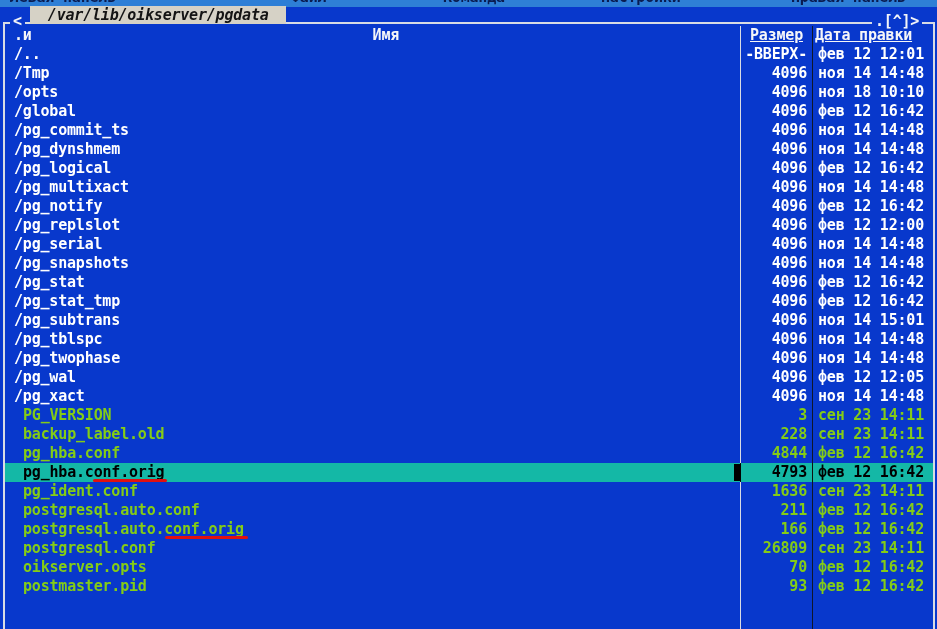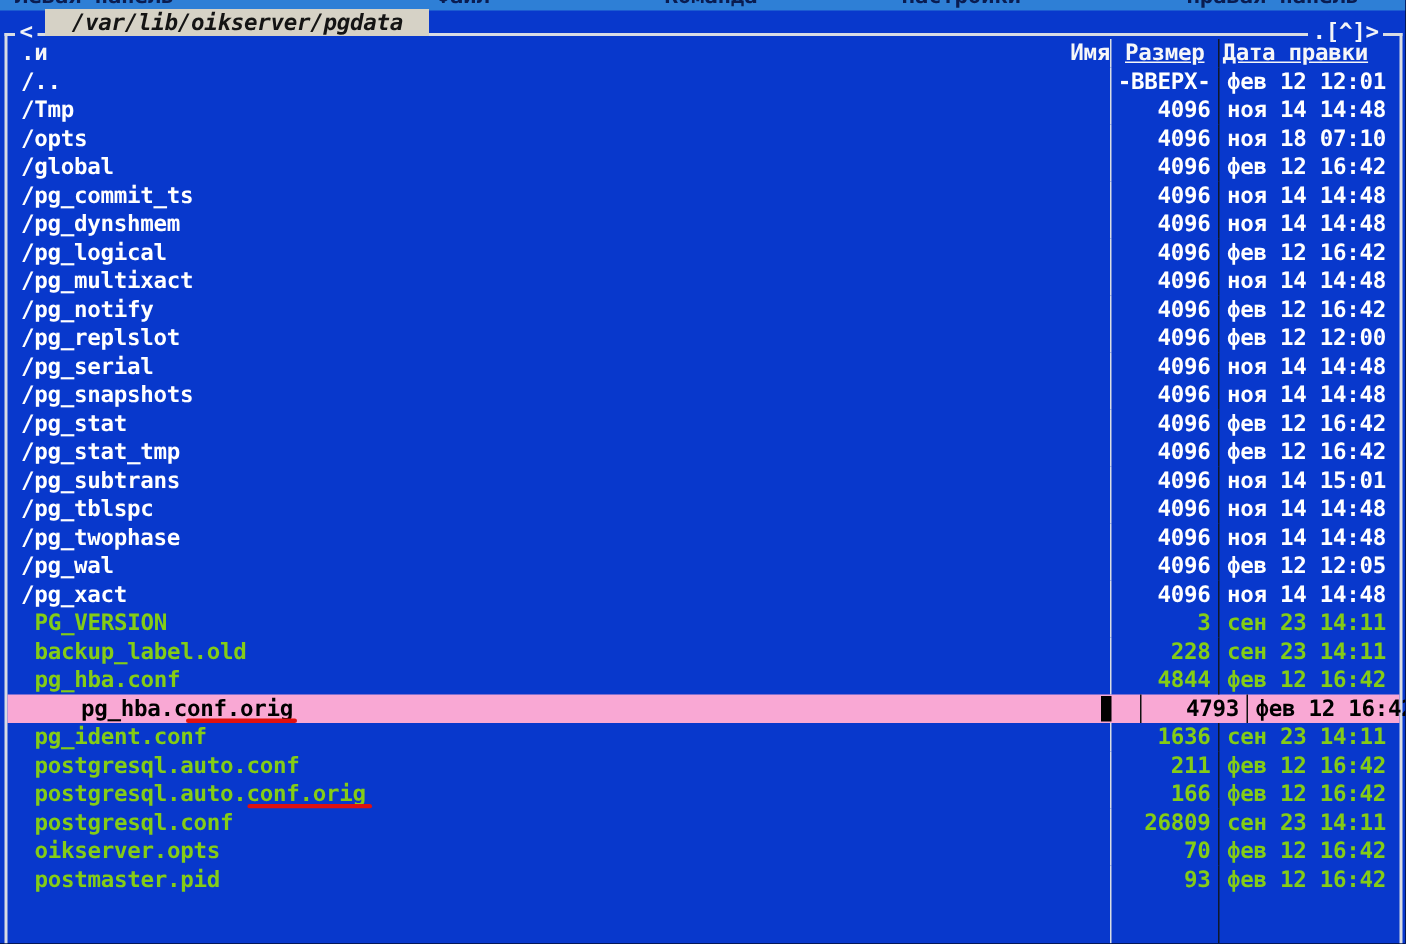--- a/index.html
+++ b/index.html
@@ -25,29 +25,29 @@
 
   
   .grid{display:flex;height:19px;}
   .c-name{width:735px;position:relative;overflow:hidden;white-space:pre;}
   .c-size{width:72px;border-left:1px solid #d8dce4;text-align:right;padding-right:5px;box-sizing:border-box;white-space:pre;}
   .c-date{width:102px;border-left:1px solid #0f172a;padding-left:5px;box-sizing:border-box;white-space:pre;}
 
   .hdr{position:absolute;left:5px;top:26px;width:928px;color:#f5f6f8;z-index:2;}
   .hdr .c-name{display:flex;}
   .hdr .sort{padding-left:9px;}
-  .hdr .hname{flex:1;text-align:right;}
+  .hdr .hname{flex:1;text-align:center;}
   .hdr .c-size,.hdr .c-date{text-align:center;padding:0;text-decoration:underline;}
 
   .rows{position:absolute;left:5px;top:45px;width:928px;z-index:2;}
   .row{color:#84cc16;}
   .row .c-name{padding-left:18px;width:717px;}
   .row.dir{color:#ffffff;}
   .row.dir .c-name{padding-left:9px;width:726px;}
-  .row.selected{background:#f9a8d4;color:#000;padding-left:31px;}
+  .row.selected{background:#14b8a6;color:#000;}
   .row.selected .c-size,.row.selected .c-date{border-left-color:#101010;}
   .filler{height:33px;}
   .filler .c-name,.filler .c-size,.filler .c-date{height:33px;}
 
   .red-underline{position:absolute;height:3px;background:#e01010;bottom:0;z-index:6;border-radius:2px;}
   .cursor{position:absolute;left:734px;top:464px;width:7px;height:17px;background:#000;z-index:7;}
 </style>
 </head>
 <body>
 
@@ -82,21 +82,21 @@
     <div class="c-date">фев 12 12:01</div>
   </div>
       <div class="row grid dir">
     <div class="c-name">/Tmp</div>
     <div class="c-size">4096</div>
     <div class="c-date">ноя 14 14:48</div>
   </div>
       <div class="row grid dir">
     <div class="c-name">/opts</div>
     <div class="c-size">4096</div>
-    <div class="c-date">ноя 18 07:10</div>
+    <div class="c-date">ноя 18 10:10</div>
   </div>
       <div class="row grid dir">
     <div class="c-name">/global</div>
     <div class="c-size">4096</div>
     <div class="c-date">фев 12 16:42</div>
   </div>
       <div class="row grid dir">
     <div class="c-name">/pg_commit_ts</div>
     <div class="c-size">4096</div>
     <div class="c-date">ноя 14 14:48</div>

